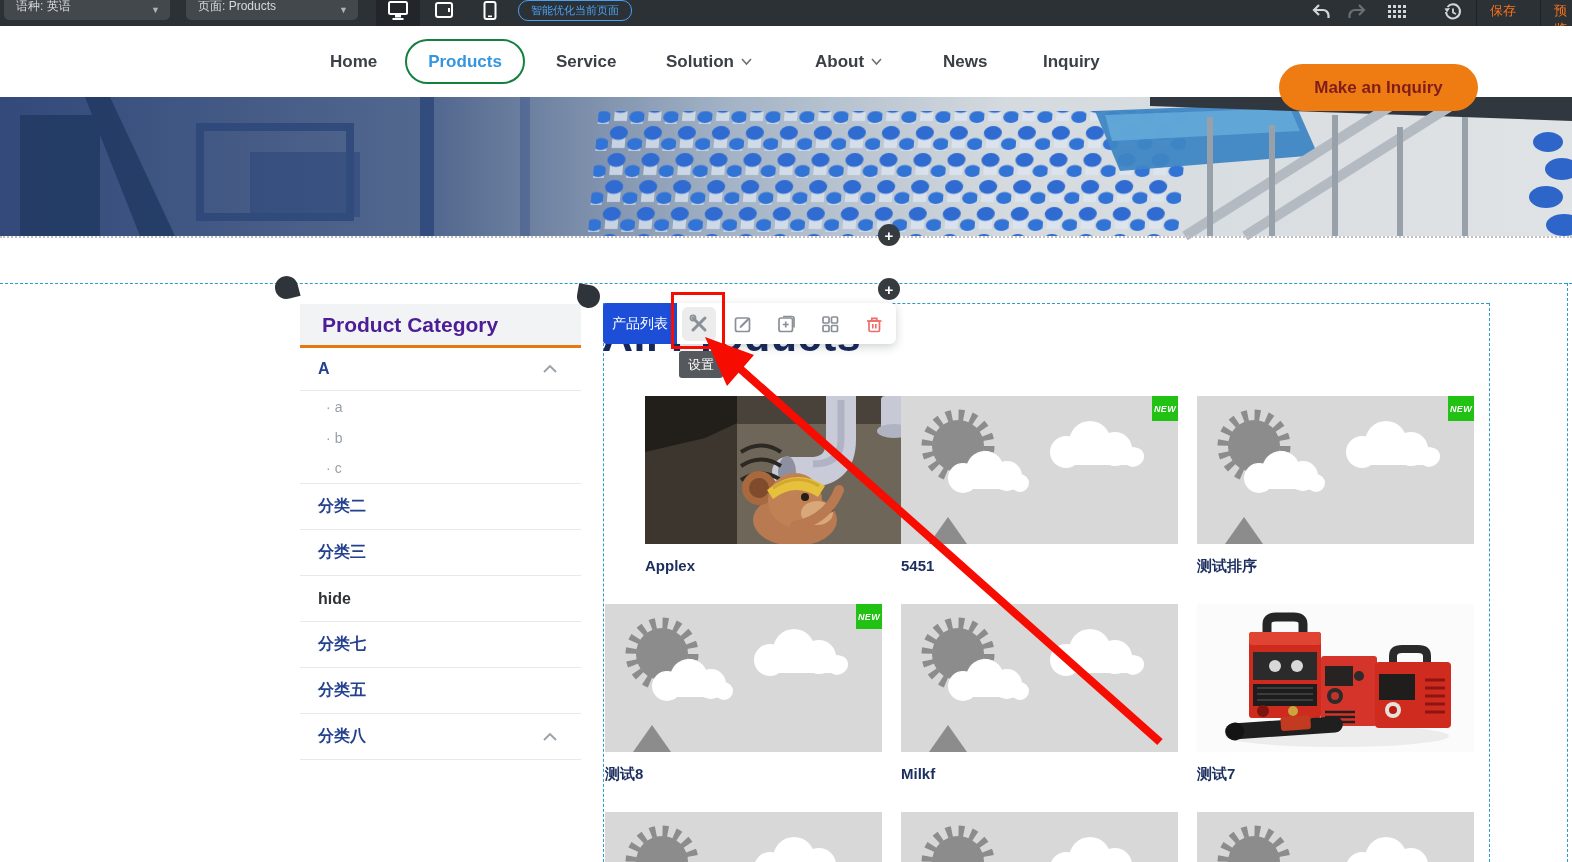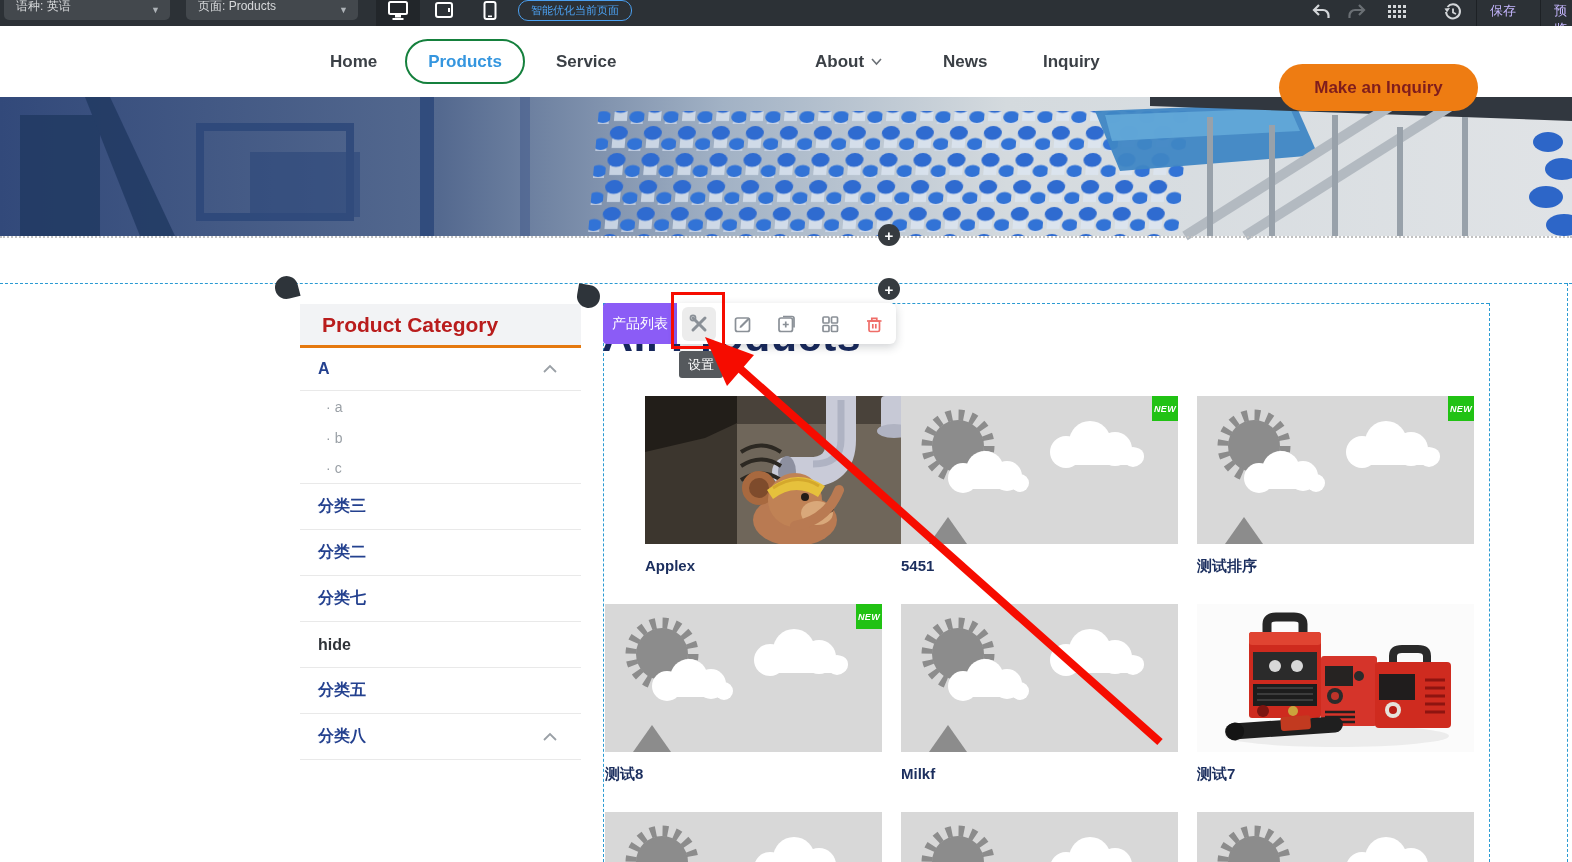--- a/index.html
+++ b/index.html
@@ -13,21 +13,21 @@
     color:#d8dadc; font-size:12px; display:flex; align-items:flex-end; padding:0 10px 5px 12px; }
   .ed-dd .caret { margin-left:auto; color:#aeb3b8; font-size:9px; padding-left:10px; }
   .dd-lang { left:4px; width:166px; }
   .dd-page { left:186px; width:172px; }
   .dev-btn { position:absolute; top:0; height:26px; width:44px; display:flex; align-items:flex-start; justify-content:center; padding-top:1px; }
   .dev-sel { background:#22262a; }
   .ed-opt { position:absolute; left:518px; top:0; height:21px; padding:0 12px; border:1px solid #4ba0f0; border-radius:10px;
     color:#4ba0f0; font-size:11px; display:flex; align-items:center; background:transparent; }
   .ed-ic { position:absolute; top:1px; width:26px; height:22px; display:flex; align-items:center; justify-content:center; }
   .ed-div { position:absolute; top:0; width:1px; height:26px; background:#1d2125; }
-  .ed-txt { position:absolute; top:2px; color:#c4b5fd; font-size:13px; }
+  .ed-txt { position:absolute; top:2px; color:#f97316; font-size:13px; }
 
   
   .nav { position:absolute; left:0; top:26px; width:1572px; height:71px; background:#fff; z-index:55; }
   .nav-item { position:absolute; top:0; height:71px; display:flex; align-items:center; gap:7px;
     color:#3b4046; font-size:17px; font-weight:700; }
   .nav-pill { position:absolute; left:405px; top:13px; width:120px; height:45px; border:2px solid #15803d; border-radius:23px;
     color:#3596df; font-size:17px; font-weight:700; display:flex; align-items:center; justify-content:center; background:#fff; }
   .nav-cta { position:absolute; left:1279px; top:38px; width:199px; height:47px; background:#ee7c12; border-radius:24px;
     color:#7f1d1d; font-size:17px; font-weight:700; display:flex; align-items:center; justify-content:center; }
 
@@ -41,33 +41,33 @@
   .dash-v { position:absolute; border-left:1px dashed #2a9ad2; z-index:2; }
   .plus-dot { position:absolute; width:22px; height:22px; border-radius:50%; background:#363b40; color:#fff;
     font-size:15px; font-weight:700; display:flex; align-items:center; justify-content:center; z-index:40; line-height:1; }
   .pin { position:absolute; width:23px; height:23px; background:#2e343a; z-index:40; }
   .pin-l { left:275px; top:276px; border-radius:50% 50% 0 50%; transform:rotate(-15deg); }
   .pin-r { left:577px; top:285px; border-radius:0 50% 50% 50%; transform:rotate(10deg); }
 
   
   .sidebar { position:absolute; left:300px; top:304px; width:281px; z-index:5; background:#fff; }
   .sb-head { height:44px; background:#f2f3f5; border-bottom:3px solid #e5790f; display:flex; align-items:center;
-    padding-left:22px; color:#b91c1c; font-size:21px; font-weight:700; }
+    padding-left:22px; color:#4c1d95; font-size:21px; font-weight:700; }
   .sb-item { height:46px; display:flex; align-items:center; justify-content:space-between; padding:0 24px 0 18px;
     color:#24418f; font-size:16px; font-weight:700; border-bottom:1px solid #e9e9e9; background:#fff; }
   .sb-item.first { height:43px; }
   .sb-item.plain { color:#2f3338; }
   .sb-sub { height:31px; display:flex; align-items:center; padding-left:26px; color:#9aa0a6; font-size:14px; background:#fff; }
   .sb-sub::before { content:"· "; margin-right:4px; color:#9aa0a6; }
   .sb-sub.last { border-bottom:1px solid #e9e9e9; }
   .sb-sub.tall { height:37px; border-bottom:1px solid #e9e9e9; }
 
   
   .prod-heading { position:absolute; left:602px; top:312px; color:#16275c; font-size:43px; font-weight:700; z-index:4; letter-spacing:.5px; }
-  .mod-tag { position:absolute; left:603px; top:303px; width:74px; height:41px; background:#8b5cf6; border-radius:4px 0 0 4px;
+  .mod-tag { position:absolute; left:603px; top:303px; width:74px; height:41px; background:#1d4ed8; border-radius:4px 0 0 4px;
     color:#fff; font-size:14px; display:flex; align-items:center; justify-content:center; z-index:10; }
   .mod-bar { position:absolute; left:677px; top:303px; width:219px; height:41px; background:#fff; border-radius:0 6px 6px 0;
     box-shadow:0 3px 10px rgba(40,50,60,.22); display:flex; align-items:center; justify-content:space-around; z-index:10; }
   .mod-ic { width:34px; height:34px; display:flex; align-items:center; justify-content:center; border-radius:6px; }
   .mod-ic.sel { background:#ececec; }
   .red-box { position:absolute; left:671px; top:292px; width:54px; height:57px; border:3px solid #f60c00; z-index:30; }
   .tip { position:absolute; left:679px; top:351px; width:44px; height:27px; background:#55595d; border-radius:3px;
     color:#fff; font-size:13px; display:flex; align-items:center; justify-content:center; z-index:30; }
   .arrow-layer { position:absolute; left:0; top:0; width:1572px; height:862px; z-index:45; pointer-events:none; }
 
@@ -243,20 +243,26 @@
     <div class="ed-div" style="left:1476px"></div>
     <div class="ed-txt" style="left:1490px">保存</div>
     <div class="ed-div" style="left:1540px"></div>
     <div class="ed-txt" style="left:1554px">预览</div>
   </div>
 
   <div class="nav">
     <div class="nav-item" style="left:330px">Home</div>
     <div class="nav-pill">Products</div>
     <div class="nav-item" style="left:556px">Service</div>
+    <div class="nav-item" style="left:666px">
+      <span>Solution</span>
+      <svg width="11" height="7" viewBox="0 0 11 7">
+          <polyline points="1,1 5.5,6 10,1" fill="none" stroke="#6b7076" stroke-width="1.6"></polyline>
+        </svg>
+    </div>
     <div class="nav-item" style="left:815px">
       <span>About</span>
       <svg width="11" height="7" viewBox="0 0 11 7">
           <polyline points="1,1 5.5,6 10,1" fill="none" stroke="#6b7076" stroke-width="1.6"></polyline>
         </svg>
     </div>
     <div class="nav-item" style="left:943px">News</div>
     <div class="nav-item" style="left:1043px">Inquiry</div>
     <div class="nav-cta">Make an Inquiry</div>
   </div>
@@ -330,30 +336,30 @@
     <div class="sb-item first">
       <span>A</span>
       <svg width="14" height="8" viewBox="0 0 14 8">
           <polyline points="1,7 7,1 13,7" fill="none" stroke="#9aa0a6" stroke-width="1.8"></polyline>
         </svg>
     </div>
     <div class="sb-sub">a</div>
     <div class="sb-sub">b</div>
     <div class="sb-sub last">c</div>
     <div class="sb-item">
-        <span>分类三</span>
-      </div>
-    <div class="sb-item">
         <span>分类二</span>
       </div>
     <div class="sb-item">
-        <span>分类七</span>
+        <span>分类三</span>
       </div>
     <div class="sb-item plain">
         <span>hide</span>
+      </div>
+    <div class="sb-item">
+        <span>分类七</span>
       </div>
     <div class="sb-item">
         <span>分类五</span>
       </div>
     <div class="sb-item">
       <span>分类八</span>
       <svg width="14" height="8" viewBox="0 0 14 8">
           <polyline points="1,7 7,1 13,7" fill="none" stroke="#9aa0a6" stroke-width="1.8"></polyline>
         </svg>
     </div>

